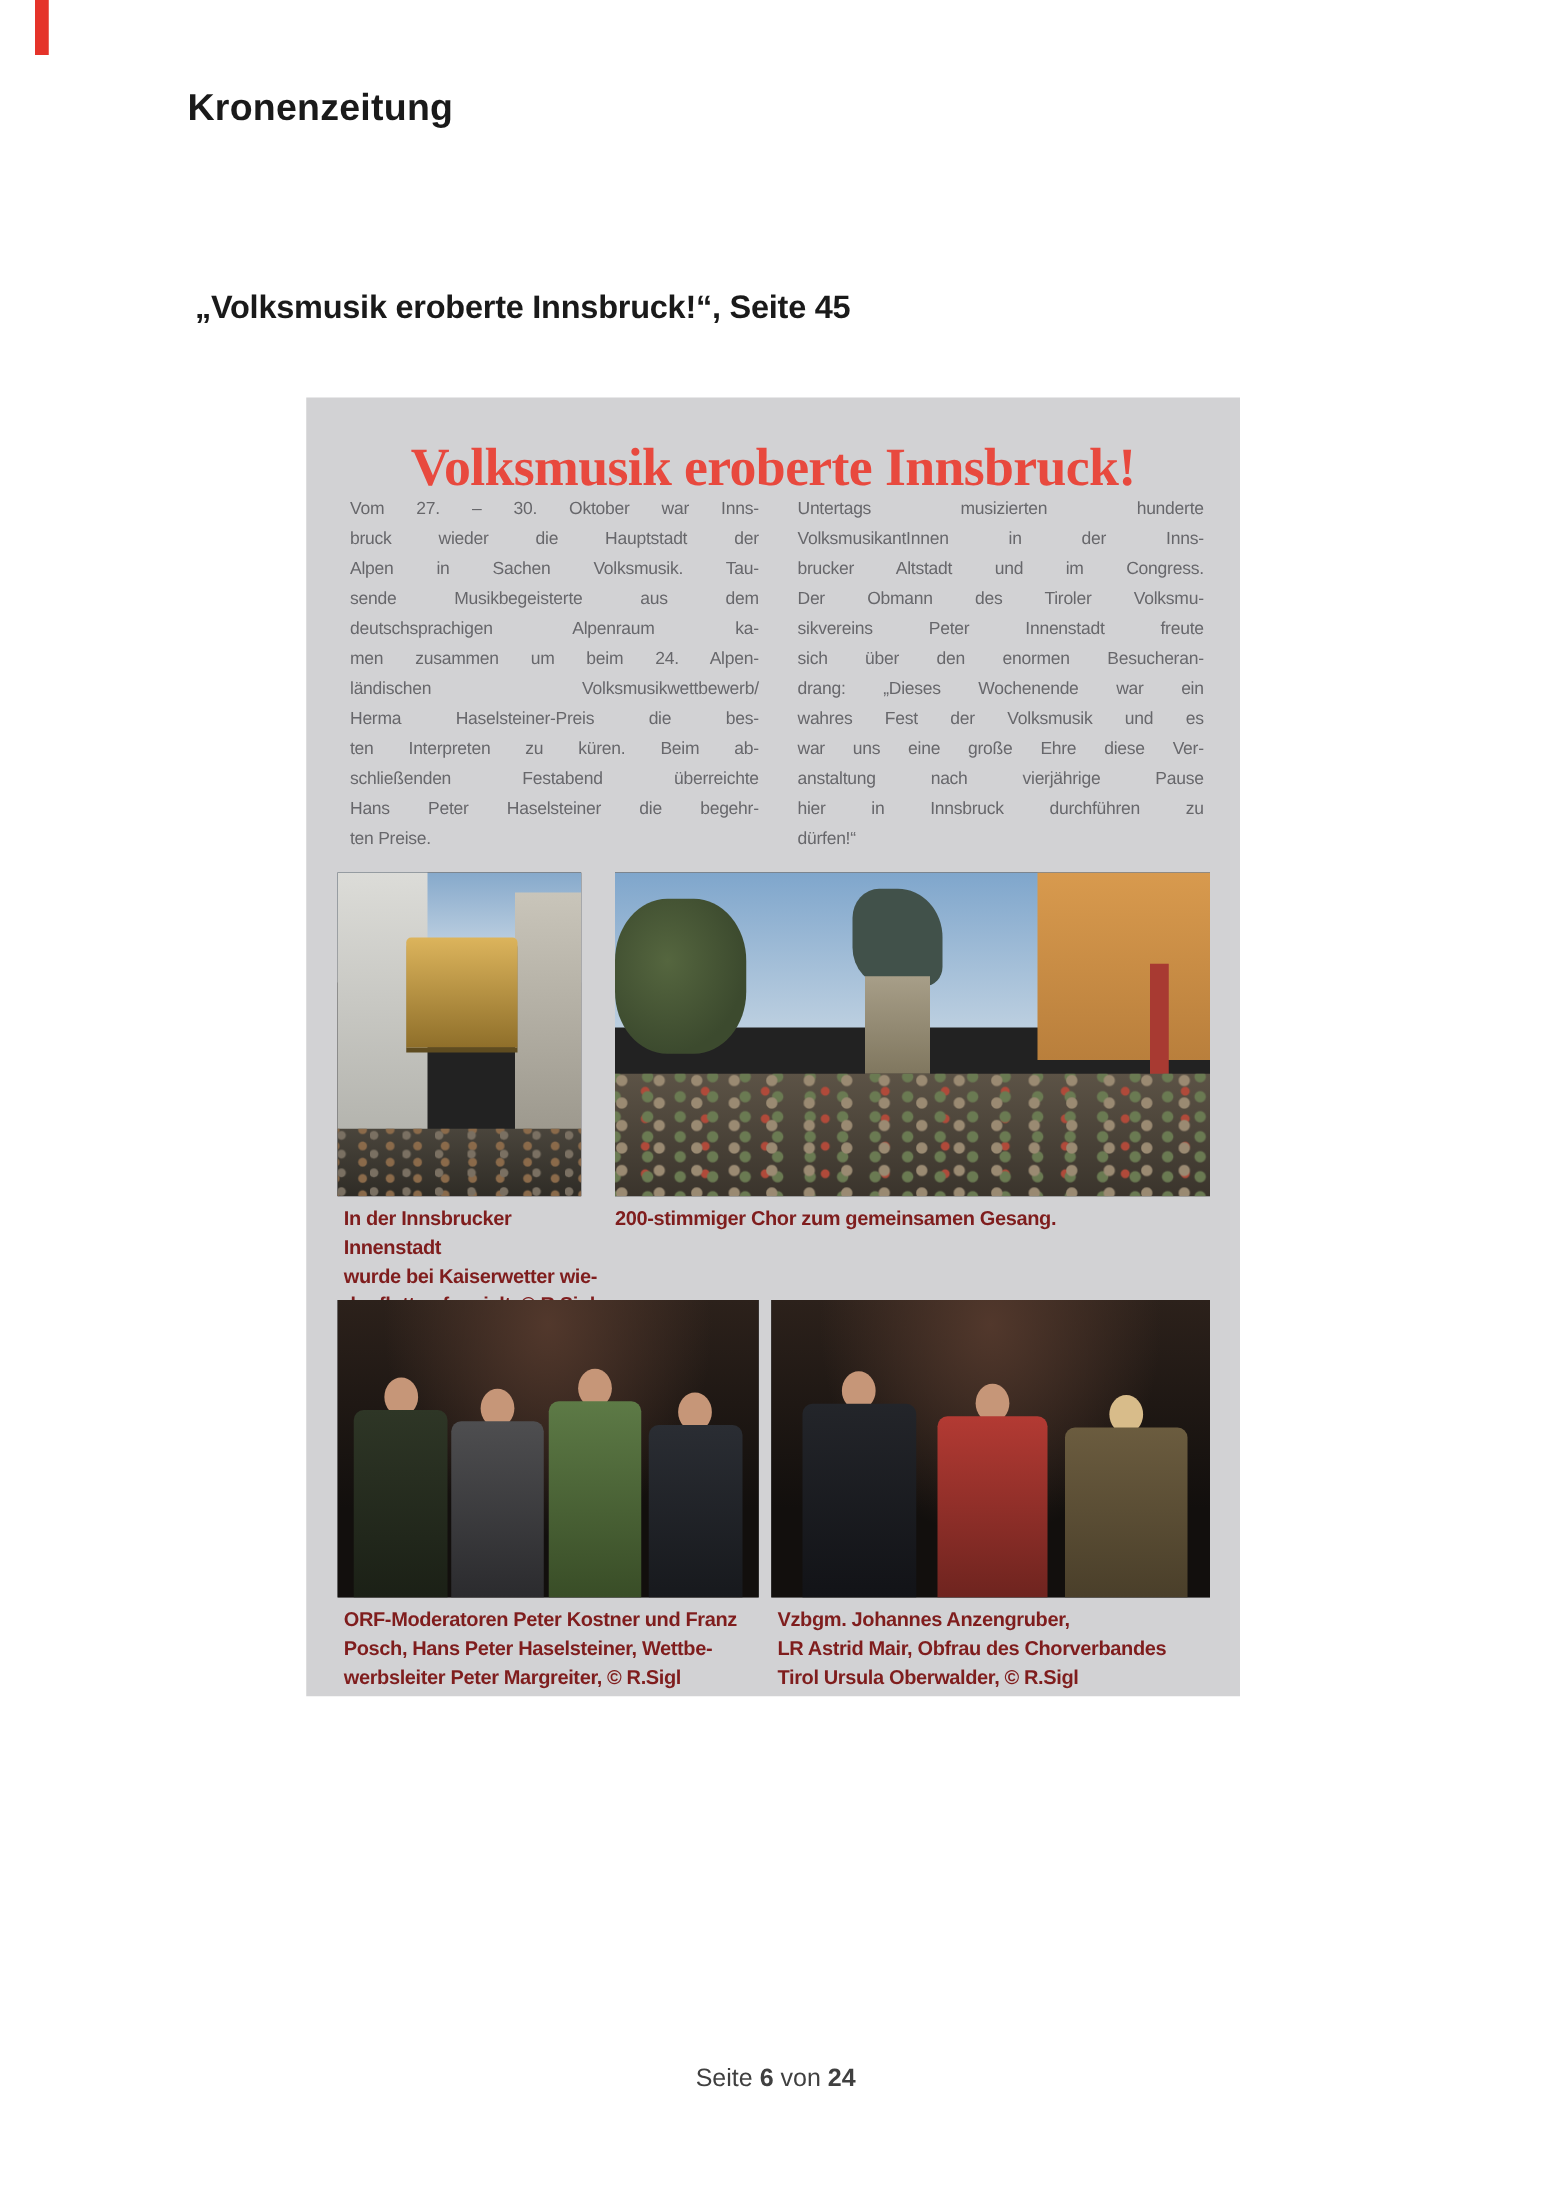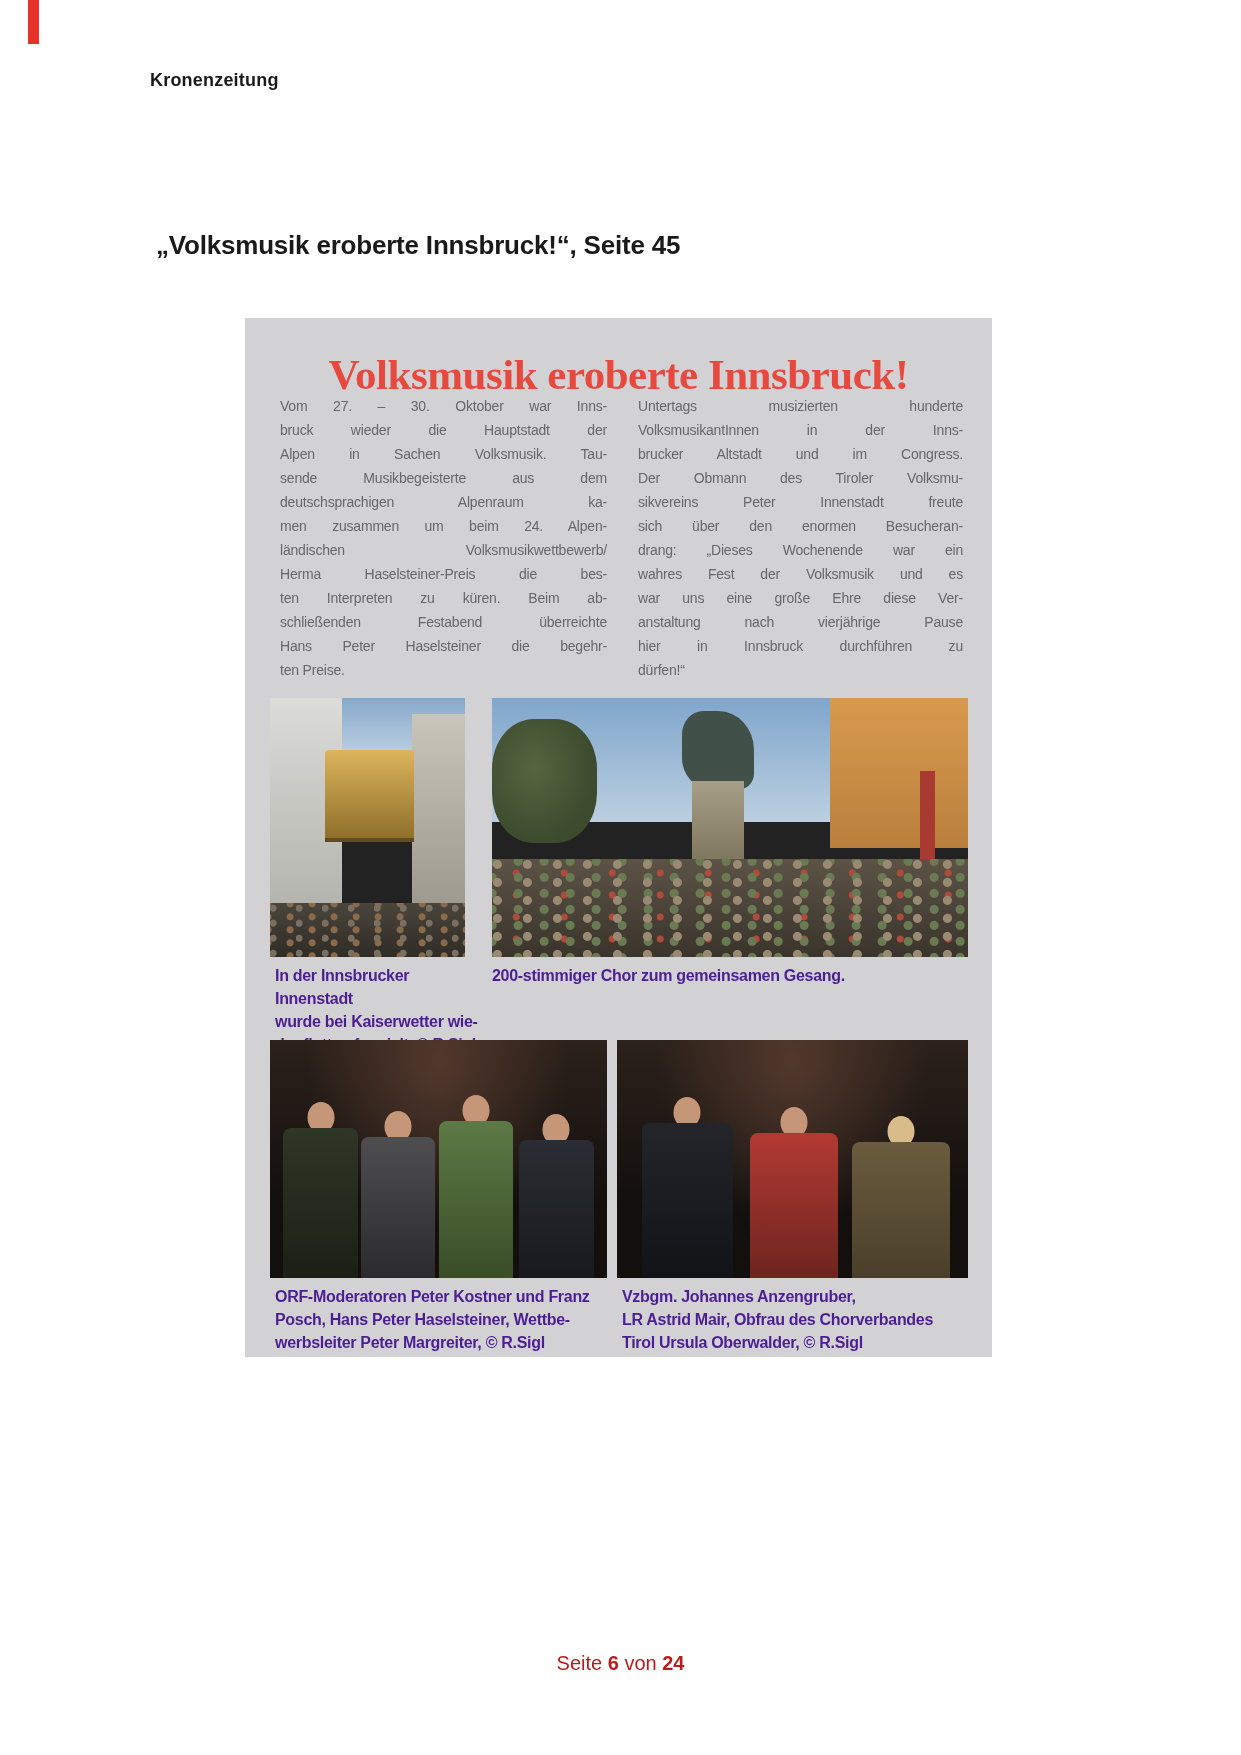--- a/index.html
+++ b/index.html
@@ -9,21 +9,21 @@
     background:#ffffff;
     font-family:"Liberation Sans", sans-serif;
     overflow:hidden;
   }
   .red-mark{
     position:absolute;left:28px;top:0;width:11px;height:44px;
     background:#e5332a;
   }
   .source-label{
     position:absolute;left:150px;top:70px;
-    font-size:18px;font-weight:bold;color:#1a1a1a;letter-spacing:0.2px;
+    font-size:30px;font-weight:bold;color:#1a1a1a;letter-spacing:0.2px;
   }
   .doc-title{
     position:absolute;left:156px;top:230px;
     font-size:26px;font-weight:bold;color:#1a1a1a;letter-spacing:-0.2px;
   }
   
   .clip{
     position:absolute;left:245px;top:318px;width:747px;height:1039px;
     background:#d2d2d4;
   }
@@ -96,30 +96,30 @@
   .p4-f2{left:38%;width:25%;height:72%;}
   .p4-f3{left:67%;width:28%;height:68%;}
   .p4-f1 .f-body{background:linear-gradient(#23252a,#121317);}
   .p4-f2 .f-body{background:linear-gradient(#b33a33,#6e241f);}
   .p4-f3 .f-body{background:linear-gradient(#6b5c3f,#4a3f2a);}
   .p4-f3 .f-head{background:#d8bc8a;}
   
   .caption{
     position:absolute;
     font-size:16px;font-weight:bold;line-height:23px;letter-spacing:-0.3px;
-    color:#4c1d95;
+    color:#7f1d1d;
   }
   .cap1{left:30px;top:646px;width:215px;}
   .cap2{left:247px;top:646px;width:476px;}
   .cap3{left:30px;top:967px;width:345px;}
   .cap4{left:377px;top:967px;width:365px;}
   
   .footer{
     position:absolute;left:0;top:1652px;width:100%;
-    text-align:center;font-size:20px;color:#b91c1c;
+    text-align:center;font-size:20px;color:#404040;
   }
   .footer .b{font-weight:bold;}
 </style>
 </head>
 <body>
 
 <div class="page">
 
   <div class="red-mark"></div>
 

